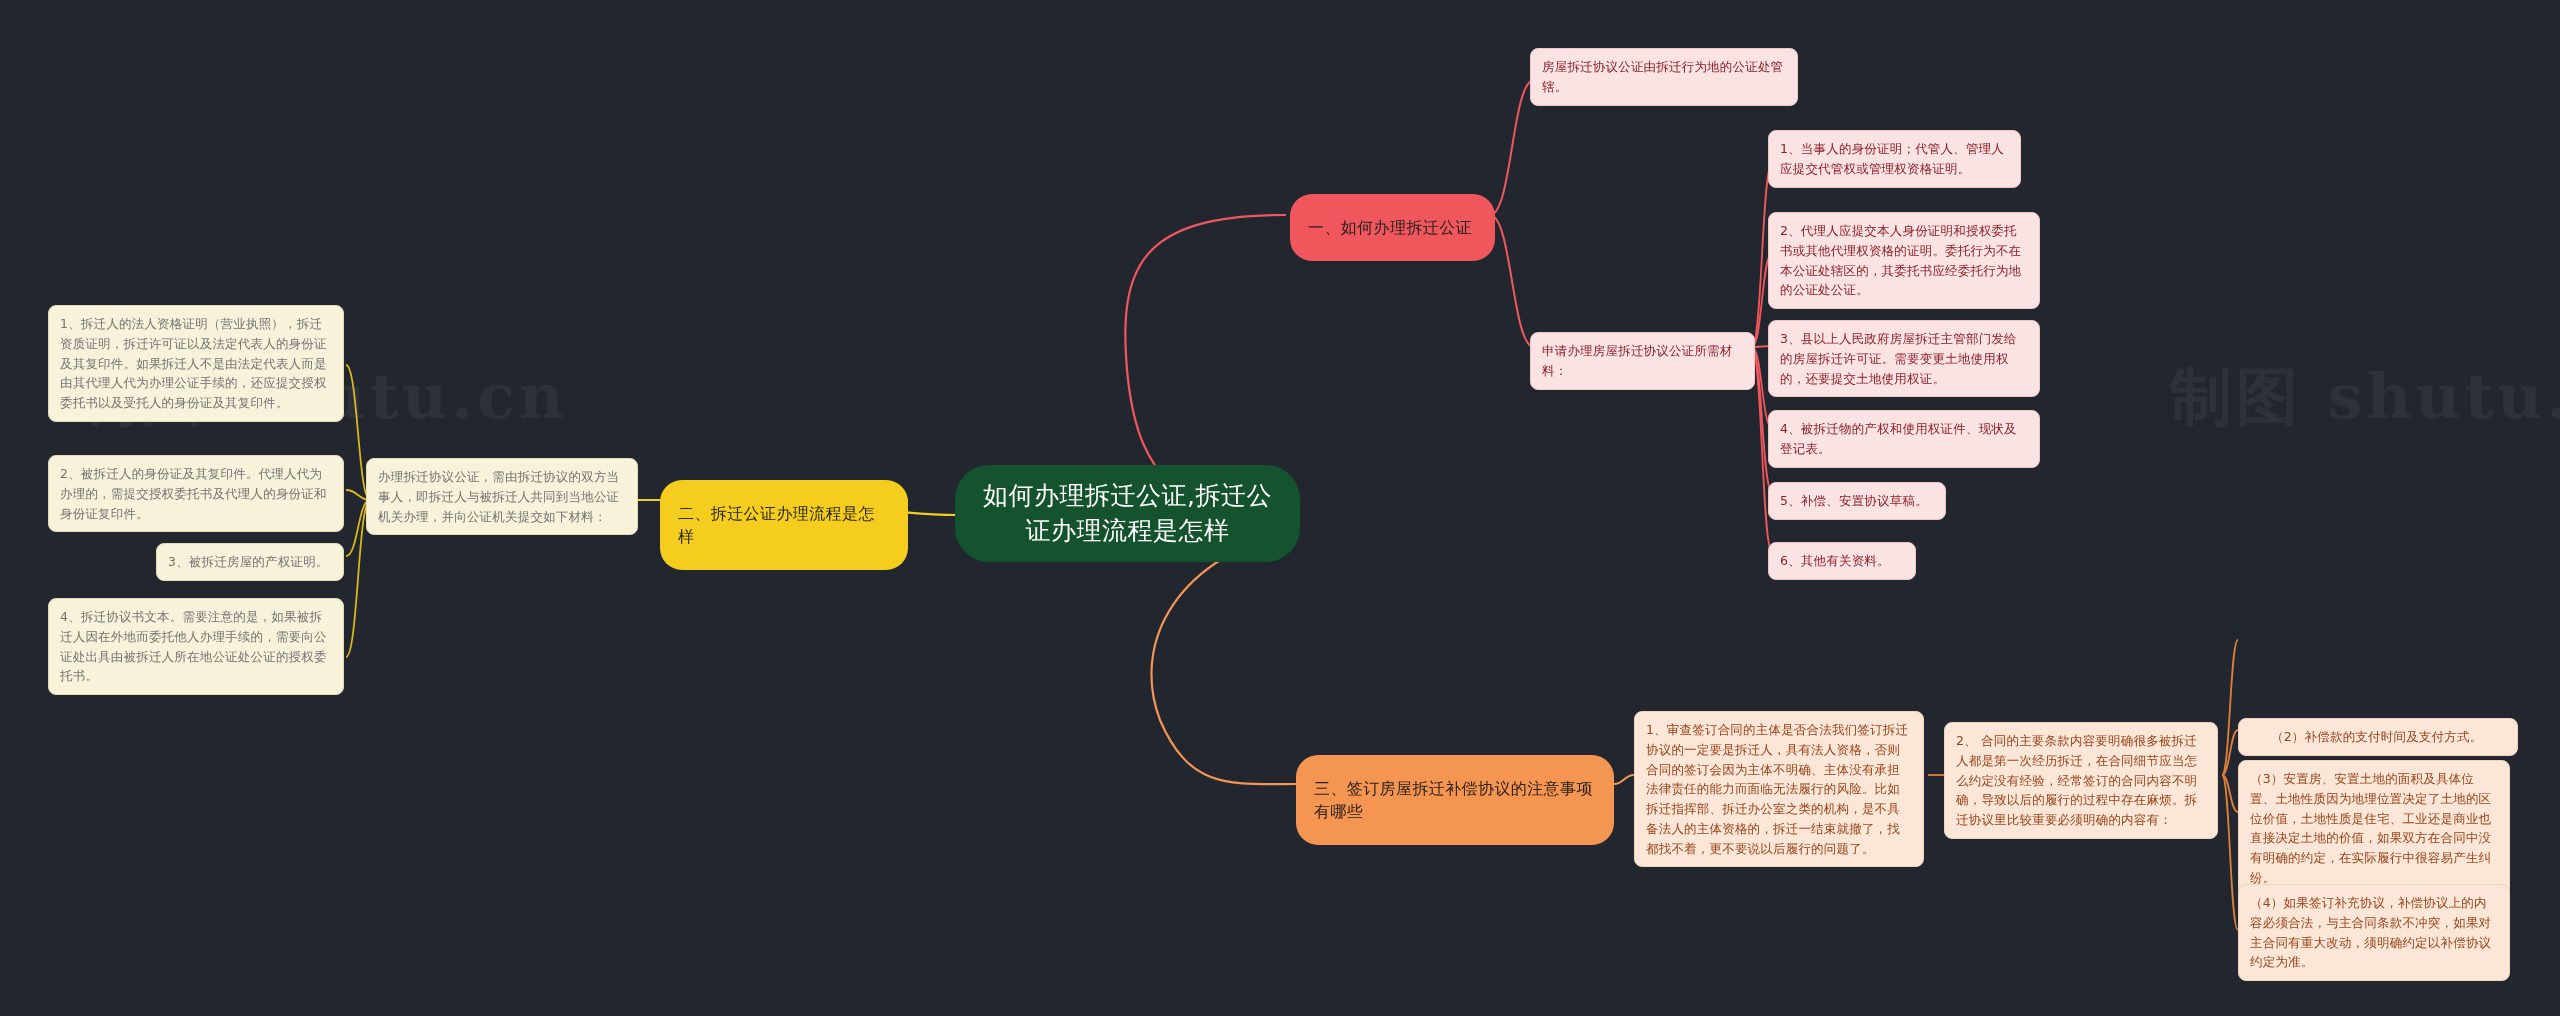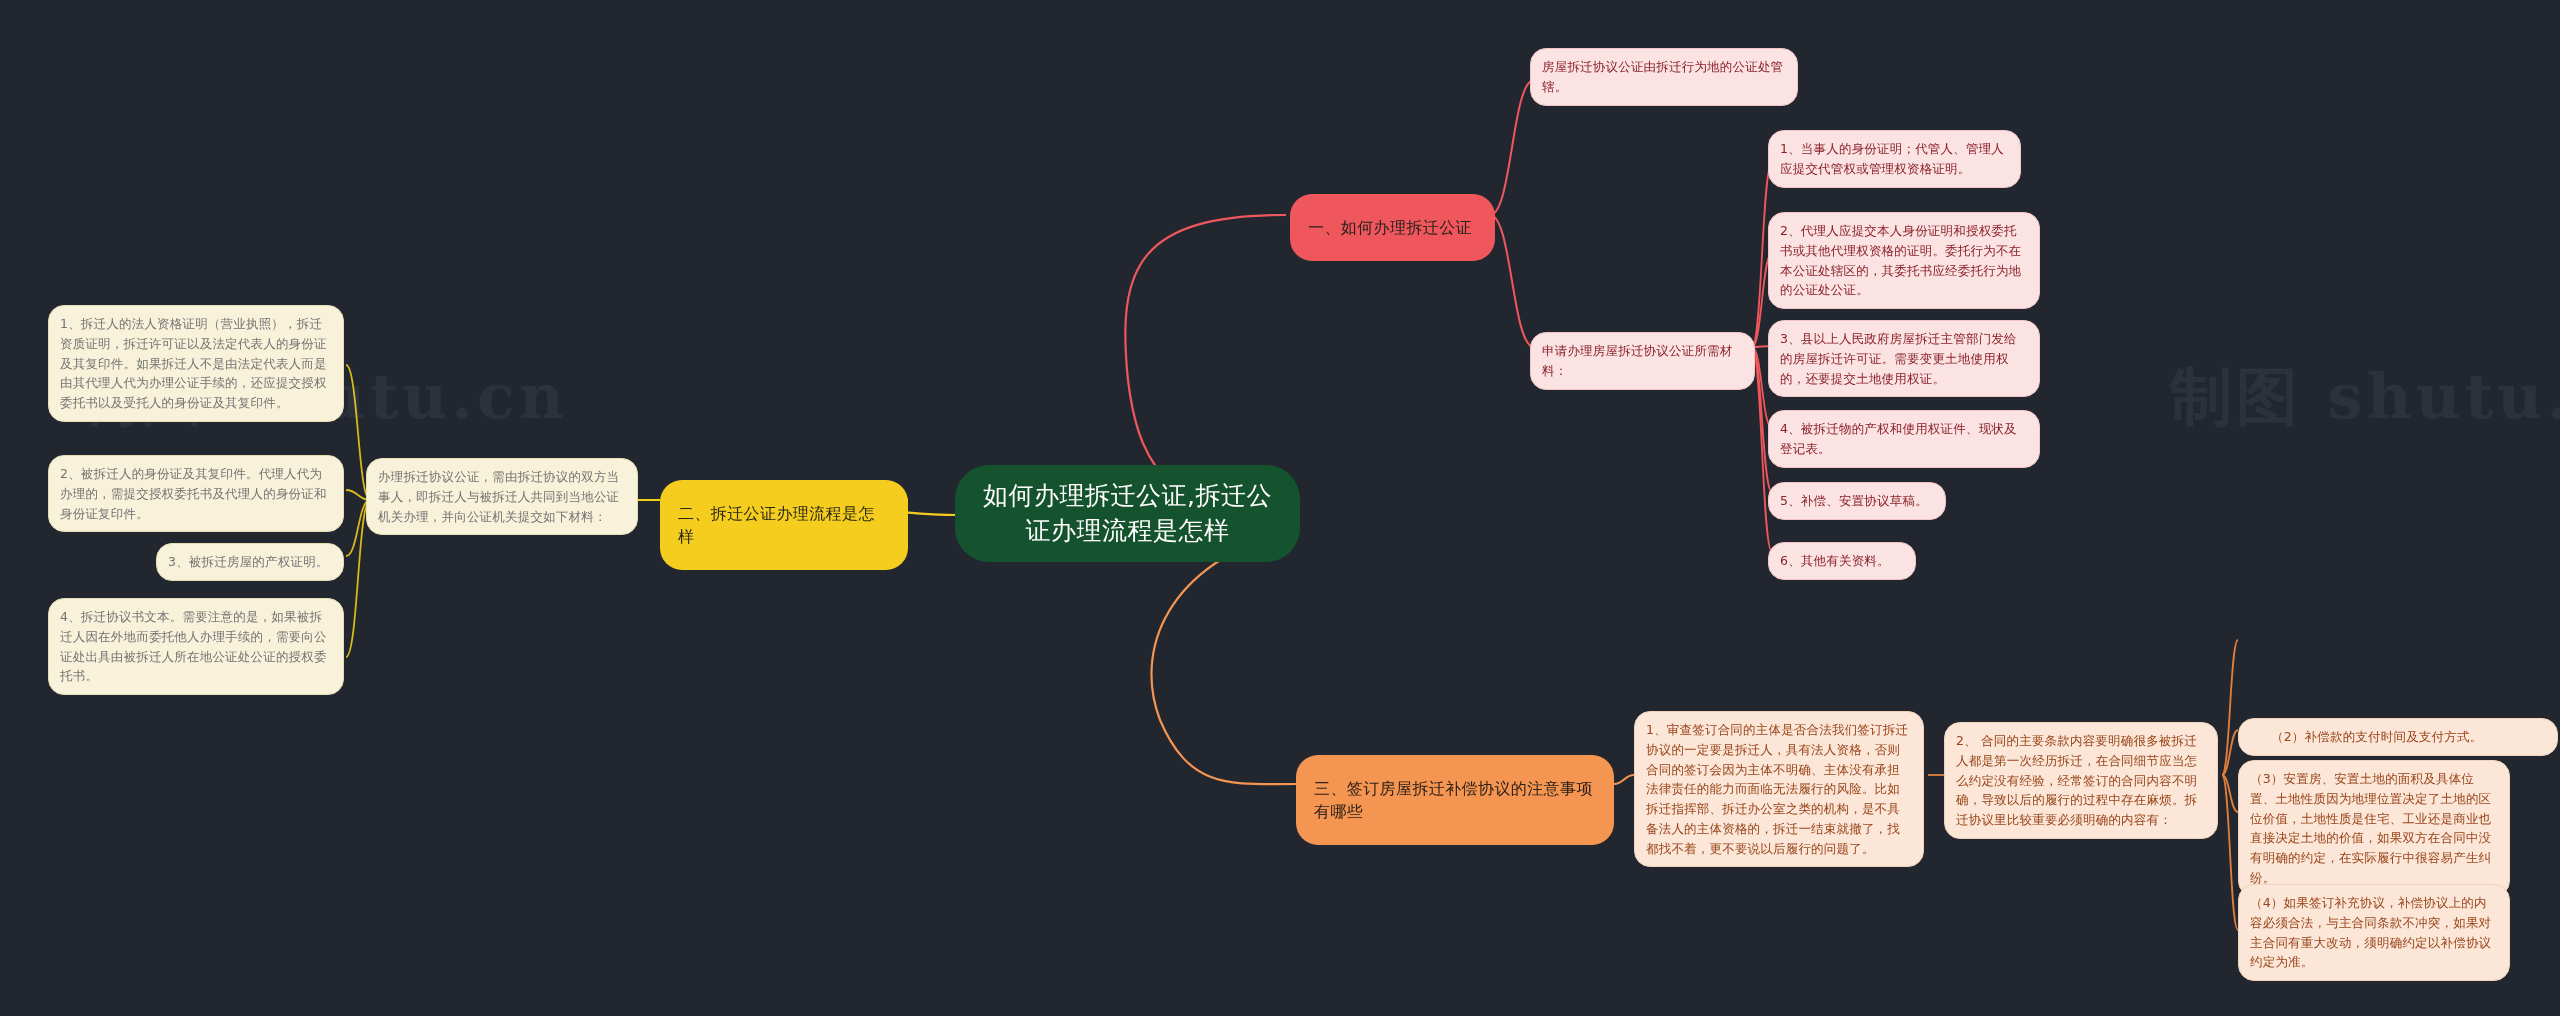--- a/index.html
+++ b/index.html
@@ -46,21 +46,21 @@
     text-align: left;
     color: #232323;
     letter-spacing: .4px;
   }
   .pill.red    { background: #f0575c; color:#2a2020; }
   .pill.yellow { background: #f4cd1e; color:#2d2a14; }
   .pill.orange { background: #f59552; color:#2e2118; }
 
   
   .box {
-    border-radius: 16px;
+    border-radius: 8px;
     font-size: 12.5px;
     line-height: 1.58;
     padding: 8px 11px;
     letter-spacing: .2px;
     border: 1px solid transparent;
   }
   .box.red {
     background: #fbe3e4;
     color: #8b2027;
     border-color: #f1c4c6;
@@ -141,17 +141,17 @@
   <div class="node box yellow" style="left:48px; top:305px; width:296px;">1、拆迁人的法人资格证明（营业执照），拆迁资质证明，拆迁许可证以及法定代表人的身份证及其复印件。如果拆迁人不是由法定代表人而是由其代理人代为办理公证手续的，还应提交授权委托书以及受托人的身份证及其复印件。</div>
   <div class="node box yellow" style="left:48px; top:455px; width:296px;">2、被拆迁人的身份证及其复印件。代理人代为办理的，需提交授权委托书及代理人的身份证和身份证复印件。</div>
   <div class="node box yellow" style="left:156px; top:543px; width:188px;">3、被拆迁房屋的产权证明。</div>
   <div class="node box yellow" style="left:48px; top:598px; width:296px;">4、拆迁协议书文本。需要注意的是，如果被拆迁人因在外地而委托他人办理手续的，需要向公证处出具由被拆迁人所在地公证处公证的授权委托书。</div>
 
   <div class="node pill orange" style="left:1296px; top:755px; width:318px;">三、签订房屋拆迁补偿协议的注意事项有哪些</div>
 
   <div class="node box orange" style="left:1634px; top:711px; width:290px;">1、审查签订合同的主体是否合法我们签订拆迁协议的一定要是拆迁人，具有法人资格，否则合同的签订会因为主体不明确、主体没有承担法律责任的能力而面临无法履行的风险。比如拆迁指挥部、拆迁办公室之类的机构，是不具备法人的主体资格的，拆迁一结束就撤了，找都找不着，更不要说以后履行的问题了。</div>
   <div class="node box orange" style="left:1944px; top:722px; width:274px;">2、 合同的主要条款内容要明确很多被拆迁人都是第一次经历拆迁，在合同细节应当怎么约定没有经验，经常签订的合同内容不明确，导致以后的履行的过程中存在麻烦。拆迁协议里比较重要必须明确的内容有：</div>
 
-  <div class="node box orange" style="left:2238px; top:718px; width:320px;padding-left:32px;">（2）补偿款的支付时间及支付方式。</div>
+  <div class="node box orange" style="left:2238px; top:718px; width:280px;padding-left:32px;">（2）补偿款的支付时间及支付方式。</div>
   <div class="node box orange" style="left:2238px; top:760px; width:272px;">（3）安置房、安置土地的面积及具体位置、土地性质因为地理位置决定了土地的区位价值，土地性质是住宅、工业还是商业也直接决定土地的价值，如果双方在合同中没有明确的约定，在实际履行中很容易产生纠纷。</div>
   <div class="node box orange" style="left:2238px; top:884px; width:272px;">（4）如果签订补充协议，补偿协议上的内容必须合法，与主合同条款不冲突，如果对主合同有重大改动，须明确约定以补偿协议约定为准。</div>
 
 </div>
 
 </body></html>

